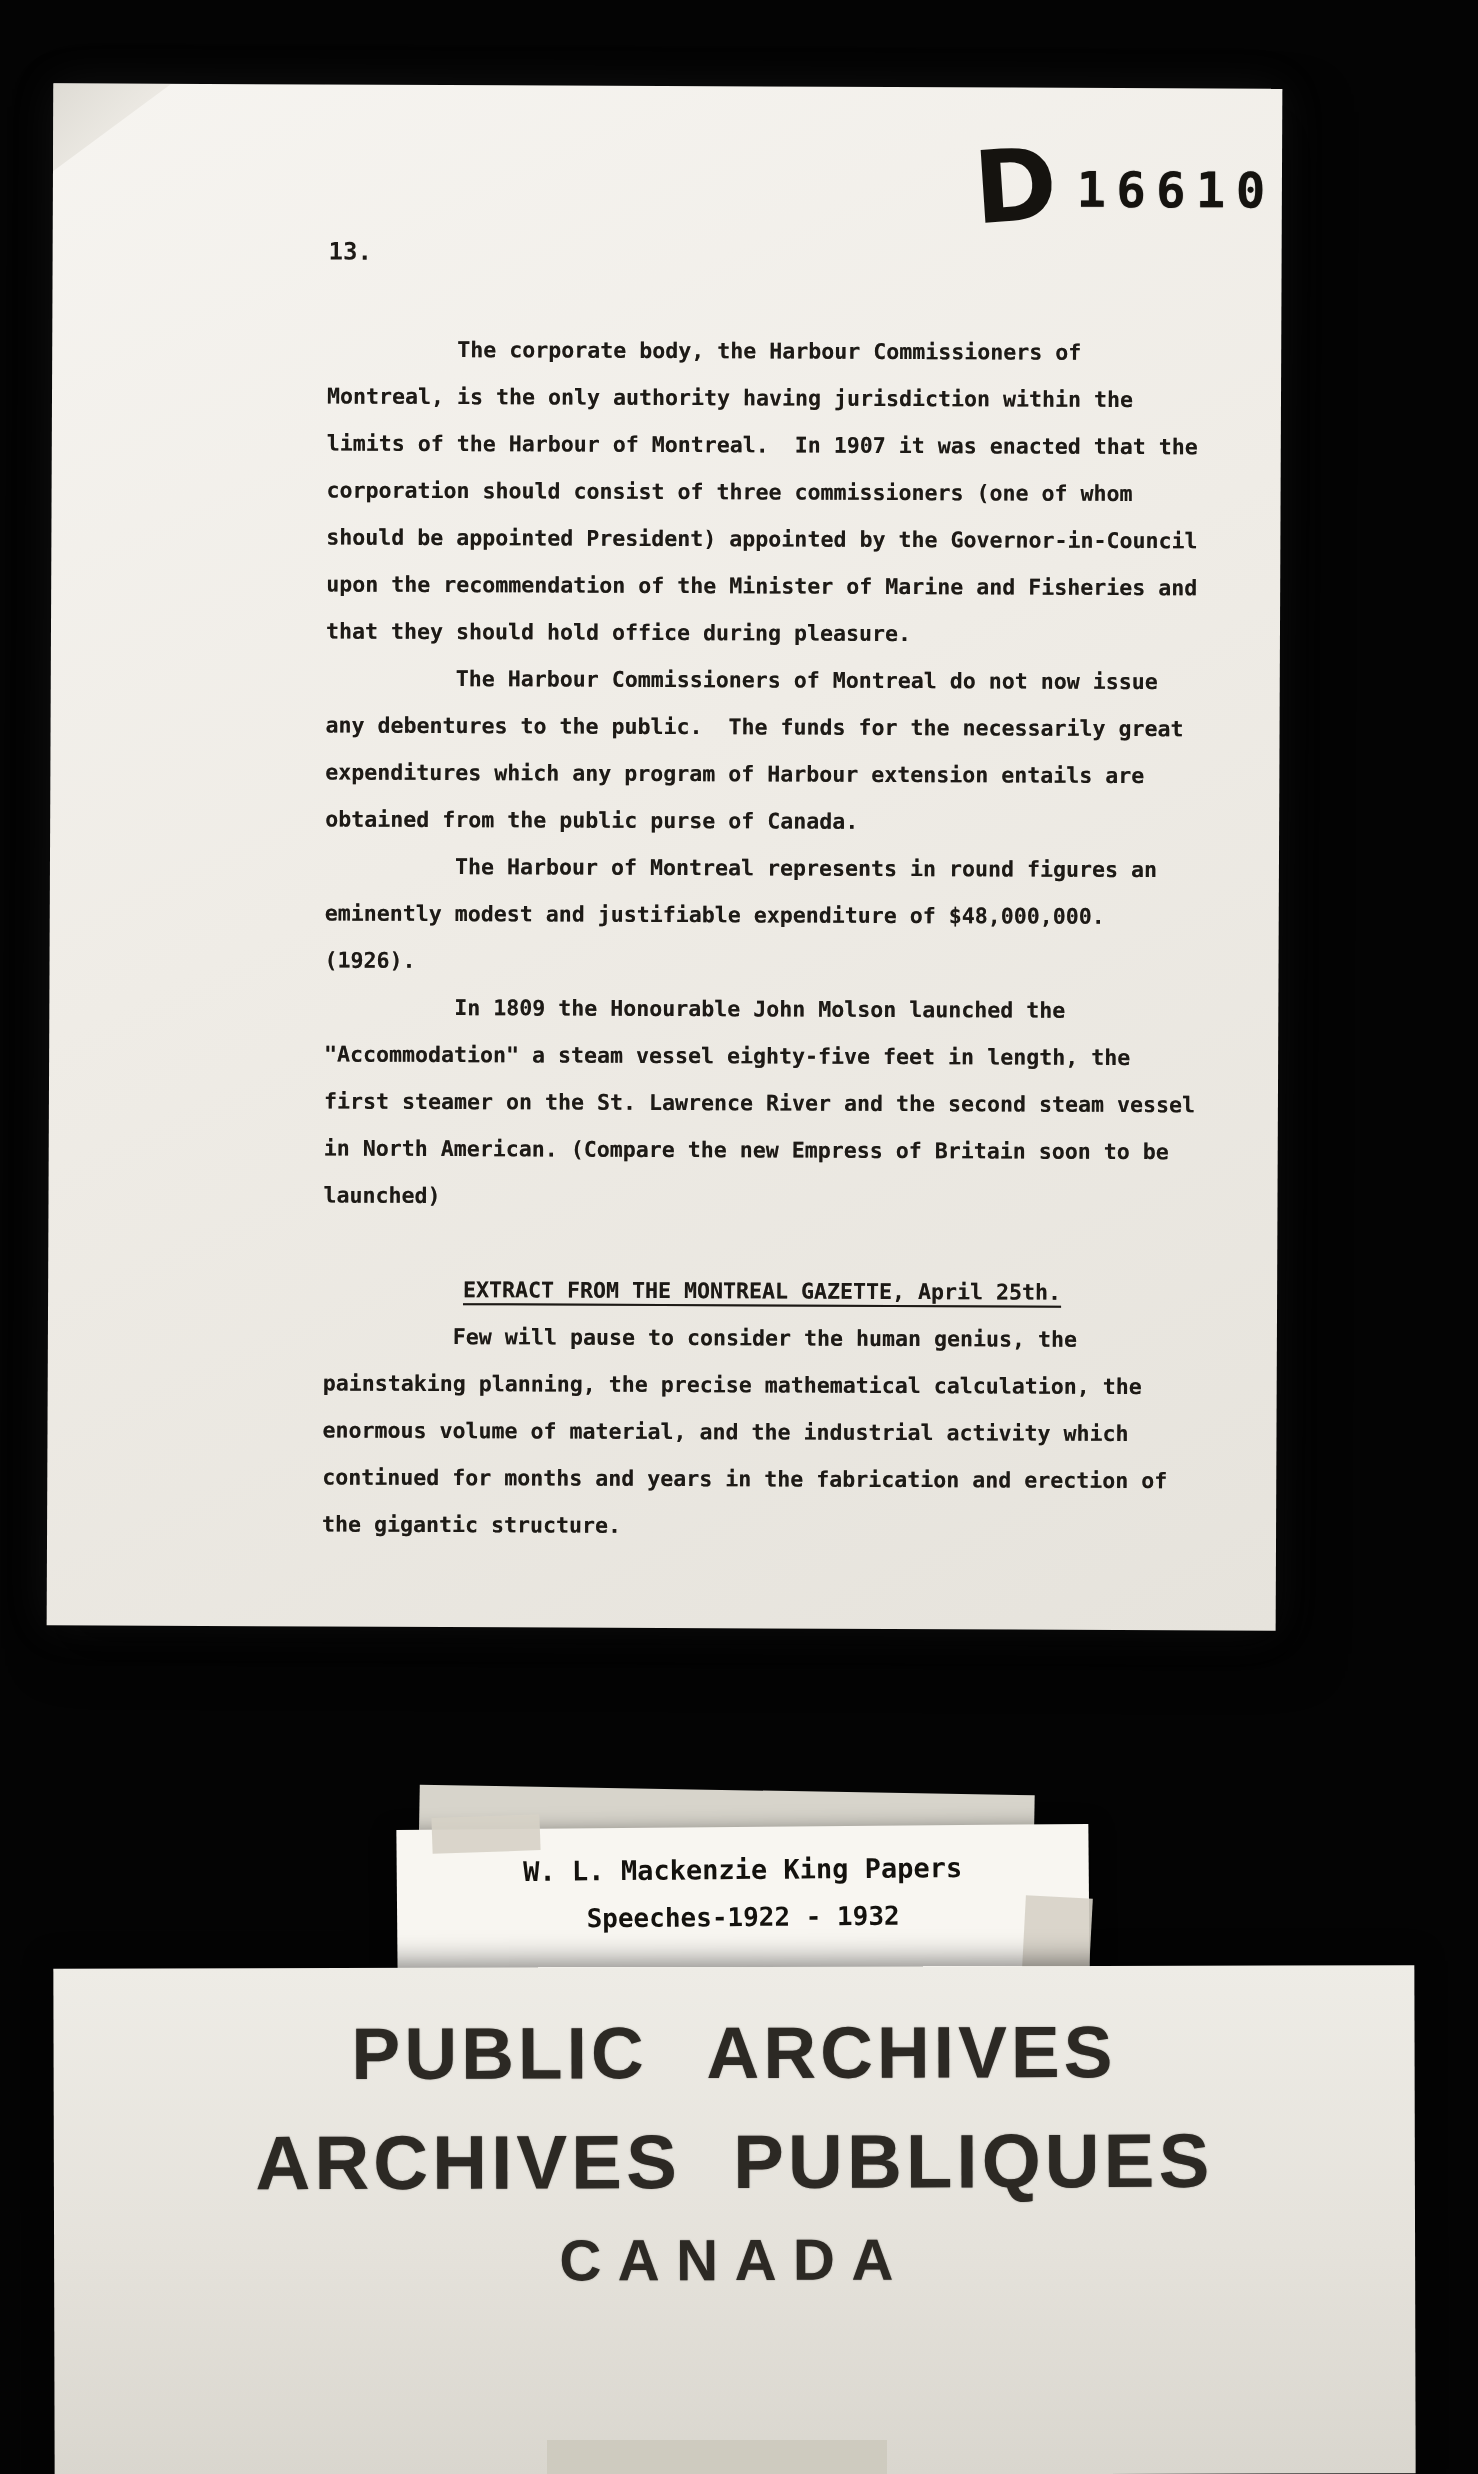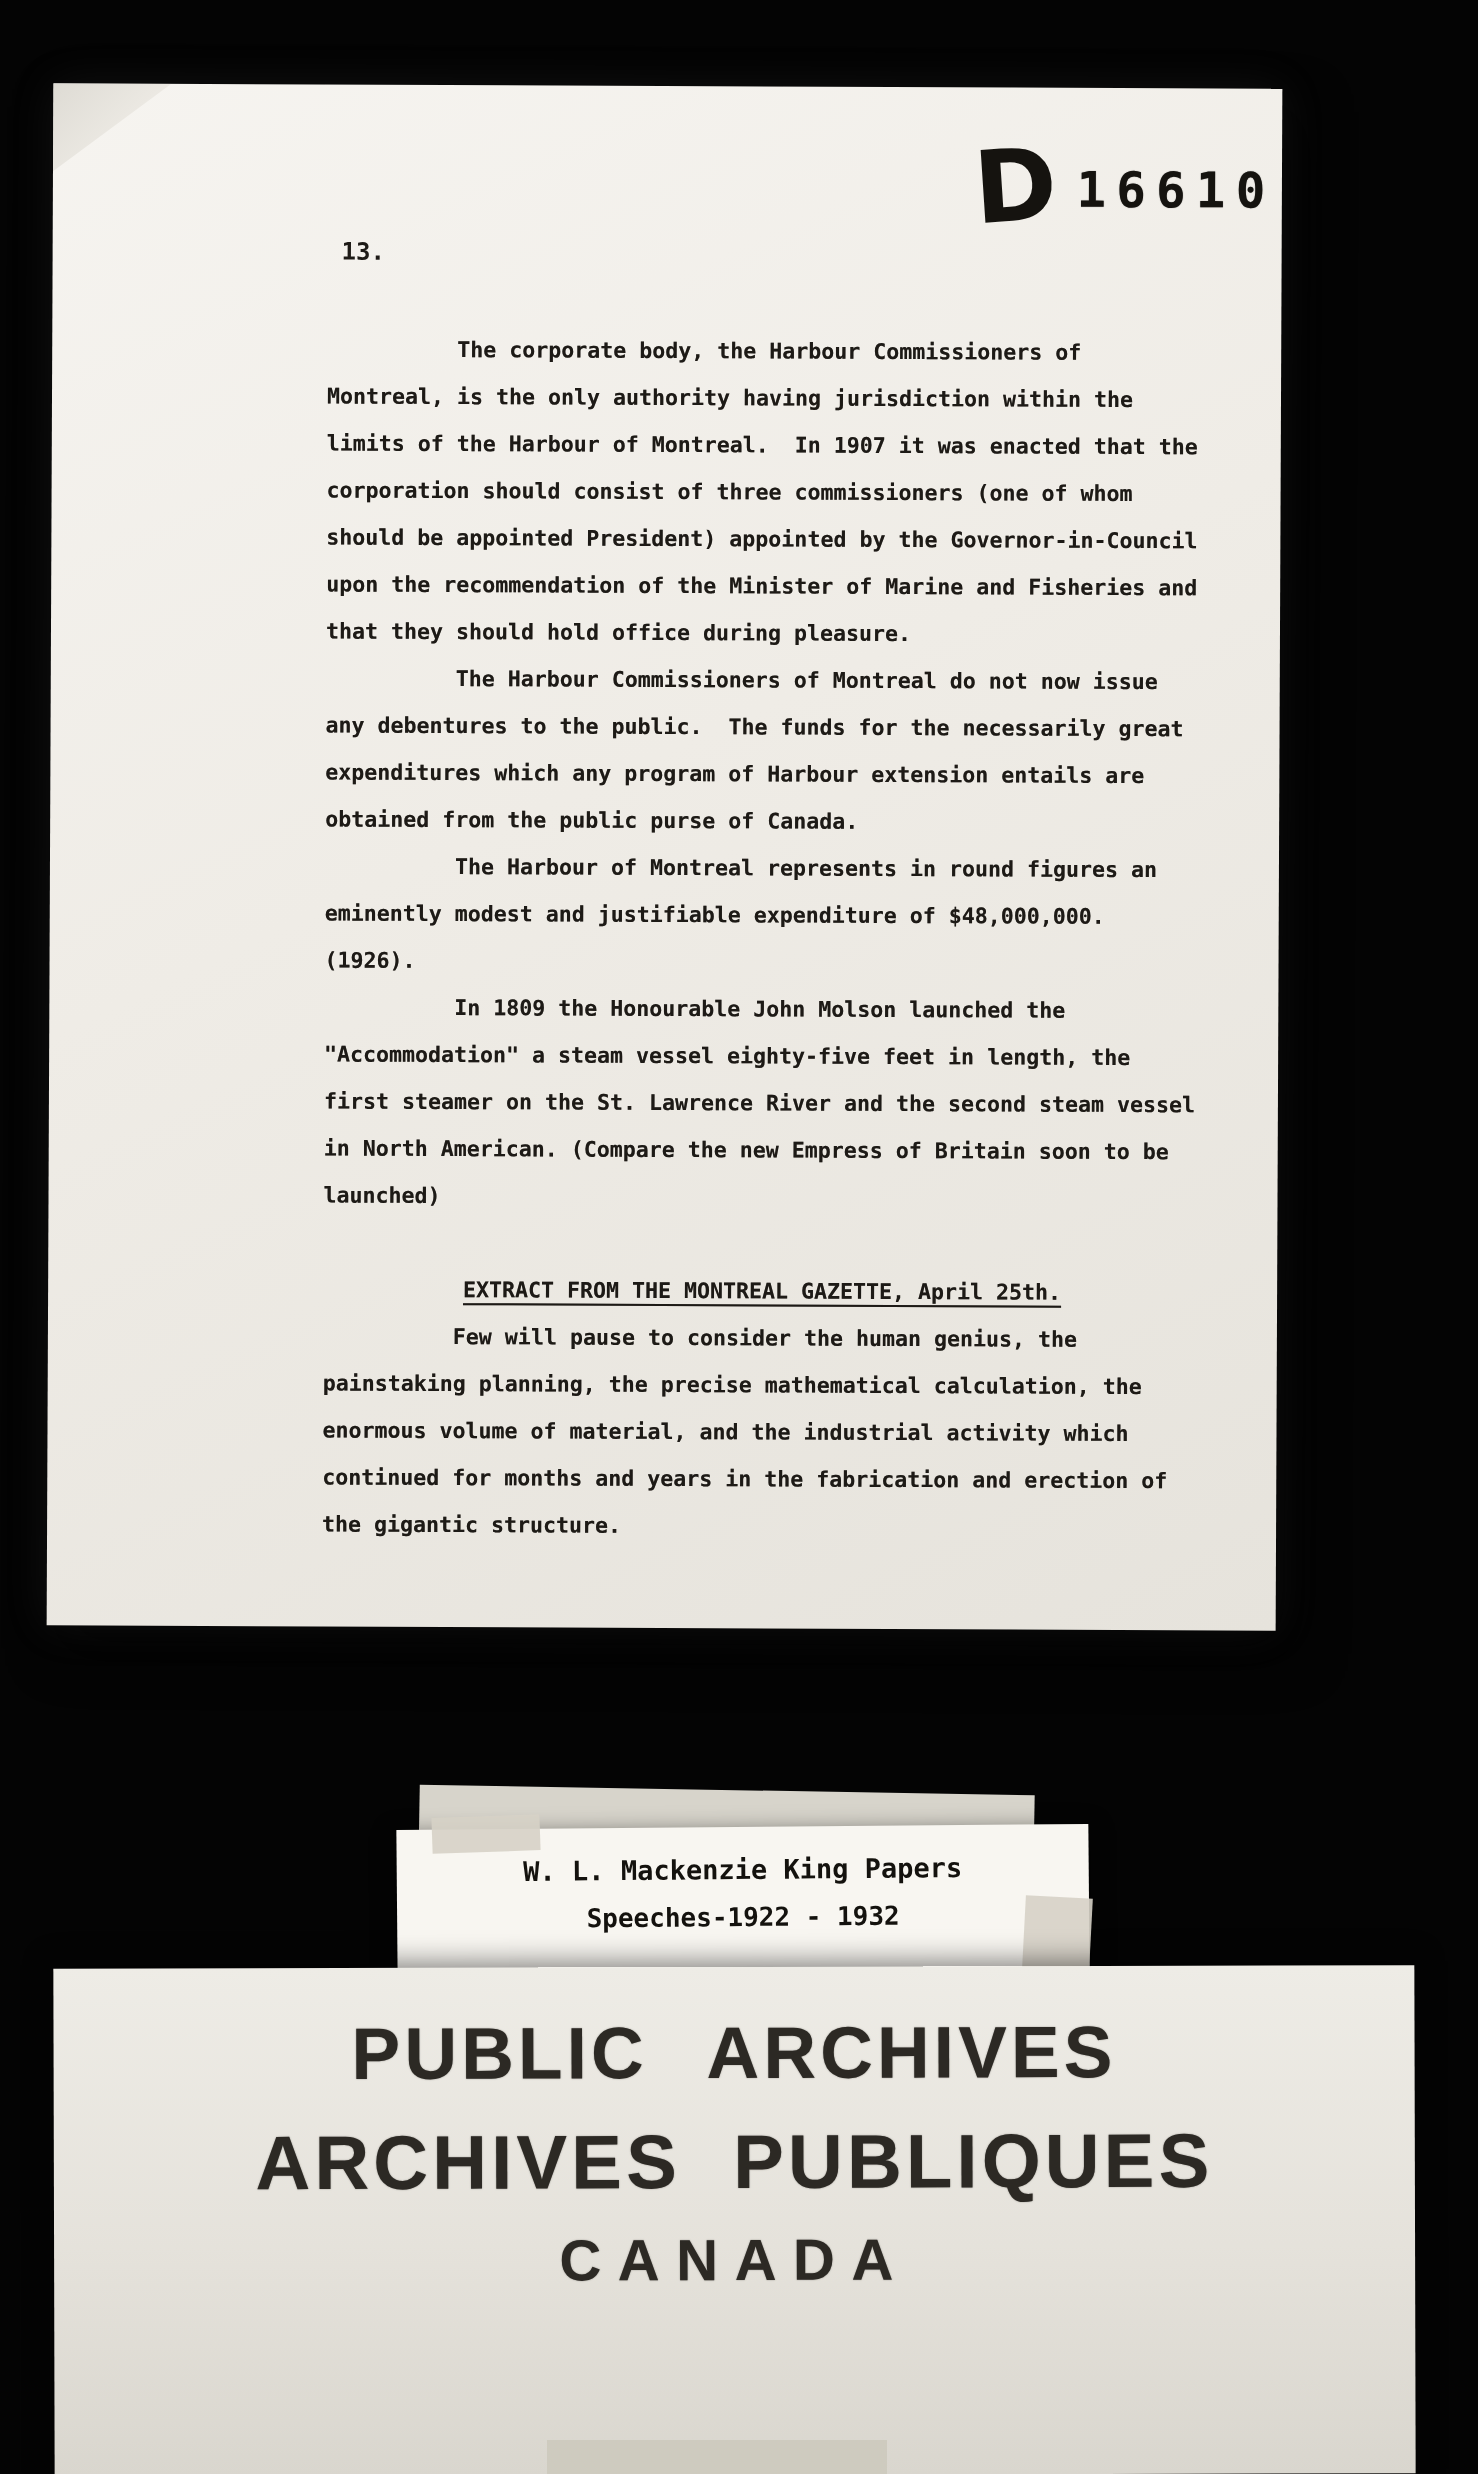--- a/index.html
+++ b/index.html
@@ -22,21 +22,21 @@
     box-shadow: 0 0 46px rgba(130,130,130,0.12), 15.4px 23px 51px rgba(0,0,0,0.85);
   }
   .corner-fold {
     position: absolute; left: 0; top: 0;
     width: 118px; height: 88px;
     background: linear-gradient(135deg, #d8d5cd 0%, #efece6 75%);
     clip-path: polygon(0 0, 100% 0, 0 100%);
     opacity: 0.8;
   }
   .page-number {
-    position: absolute; left: 289px; top: 153px;
+    position: absolute; left: 276px; top: 153px;
     font-size: 24px; font-weight: bold;
     color: var(--ink, #1d1a16);
   }
   .stamp {
     position: absolute; left: 921px; top: 49px;
     display: flex; align-items: center; gap: 19.6px;
     color: #15130f;
   }
   .stamp-letter {
     font-family: "DejaVu Sans", sans-serif;

